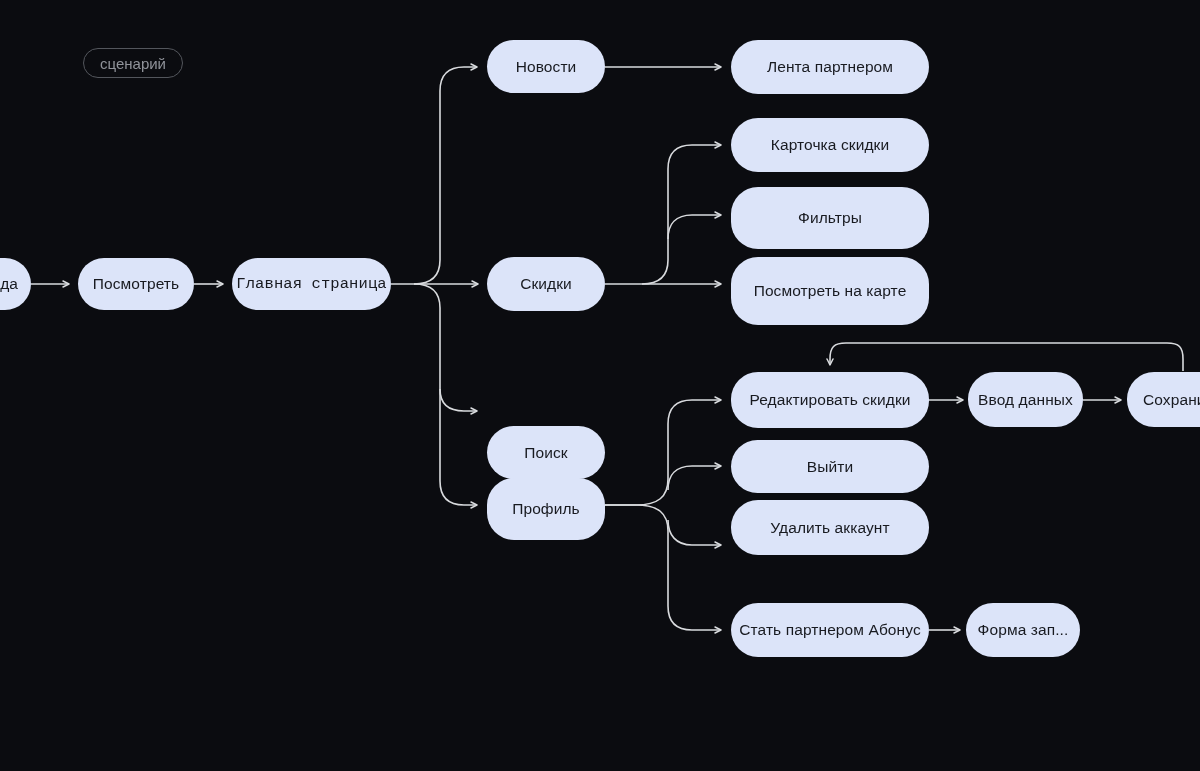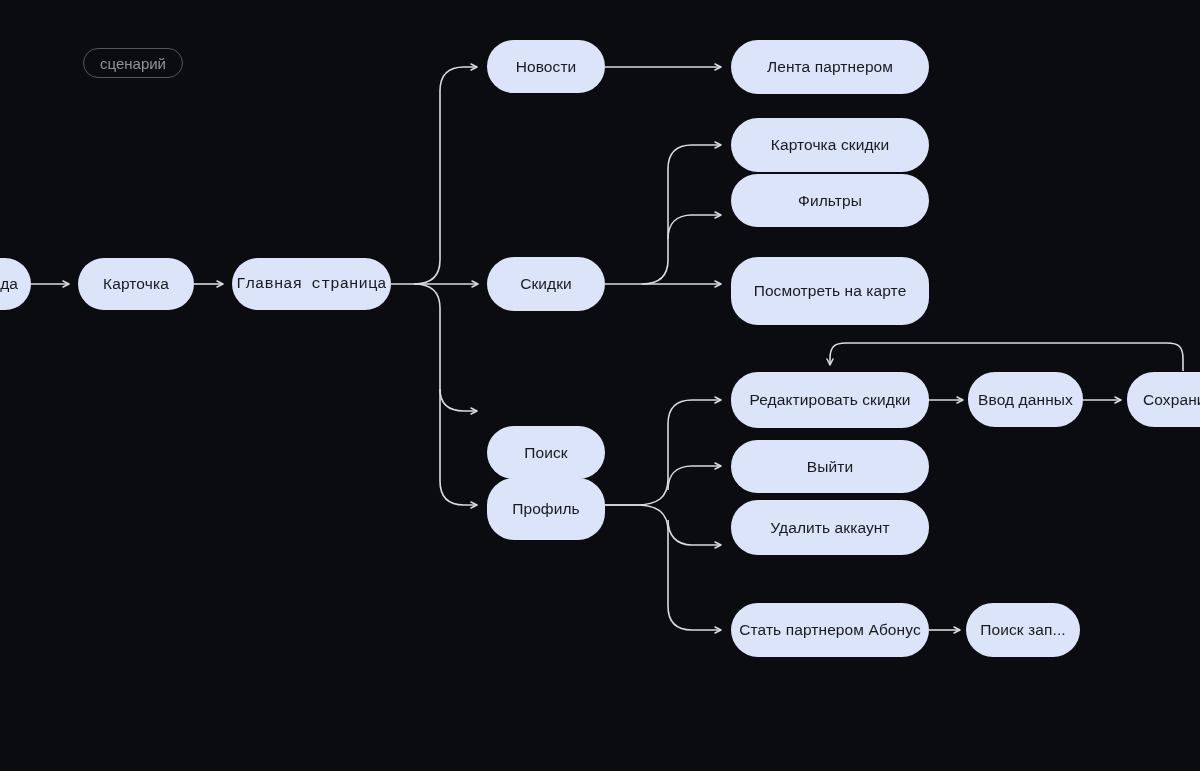--- a/index.html
+++ b/index.html
@@ -82,31 +82,31 @@
   <path class="conn" d="M929,400 H963" marker-end="url(#arrow)"></path>
   <path class="conn" d="M1083,400 H1121" marker-end="url(#arrow)"></path>
   <path class="conn" d="M929,630 H960" marker-end="url(#arrow)"></path>
   <path class="conn" d="M1183,371 L1183,359 C1183,347 1179,343 1167,343 L846,343 C834,343 830,347 830,359 L830,365" marker-end="url(#arrow)"></path>
 </svg>
 
 <div class="scenario-tag">сценарий</div>
 
 <div class="node align-right" style="left:-80px; top:258px; width:111px; height:52px;">да</div>
 
-<div class="node" style="left:78px; top:258px; width:116px; height:52px;">Карточка</div>
+<div class="node" style="left:78px; top:258px; width:116px; height:52px;">Посмотреть</div>
 
 <div class="node" style="left:232px; top:258px; width:159px; height:52px;font-family:Liberation Mono, monospace;">Главная страница</div>
 
 <div class="node" style="left:487px; top:40px; width:118px; height:53px;">Новости</div>
 
 <div class="node" style="left:731px; top:40px; width:198px; height:54px;">Лента партнером</div>
 
 <div class="node" style="left:731px; top:118px; width:198px; height:54px;">Карточка скидки</div>
 
-<div class="node" style="left:731px; top:174px; width:198px; height:53px;">Фильтры</div>
+<div class="node" style="left:731px; top:187px; width:198px; height:62px;">Фильтры</div>
 
 <div class="node" style="left:487px; top:257px; width:118px; height:54px;">Скидки</div>
 
 <div class="node" style="left:731px; top:257px; width:198px; height:68px;">Посмотреть на карте</div>
 
 <div class="node" style="left:487px; top:385px; width:118px; height:53px;margin-top:41px;">Поиск</div>
 
 <div class="node" style="left:487px; top:478px; width:118px; height:62px;">Профиль</div>
 
 <div class="node" style="left:731px; top:372px; width:198px; height:56px;">Редактировать скидки</div>
@@ -114,13 +114,13 @@
 <div class="node" style="left:968px; top:372px; width:115px; height:55px;">Ввод данных</div>
 
 <div class="node align-left" style="left:1127px; top:372px; width:130px; height:55px;">Сохрани</div>
 
 <div class="node" style="left:731px; top:440px; width:198px; height:53px;">Выйти</div>
 
 <div class="node" style="left:731px; top:500px; width:198px; height:55px;">Удалить аккаунт</div>
 
 <div class="node" style="left:731px; top:603px; width:198px; height:54px;">Стать партнером Абонус</div>
 
-<div class="node" style="left:966px; top:603px; width:114px; height:54px;">Поиск зап...</div>
+<div class="node" style="left:966px; top:603px; width:114px; height:54px;">Форма зап...</div>
 
 </body></html>

